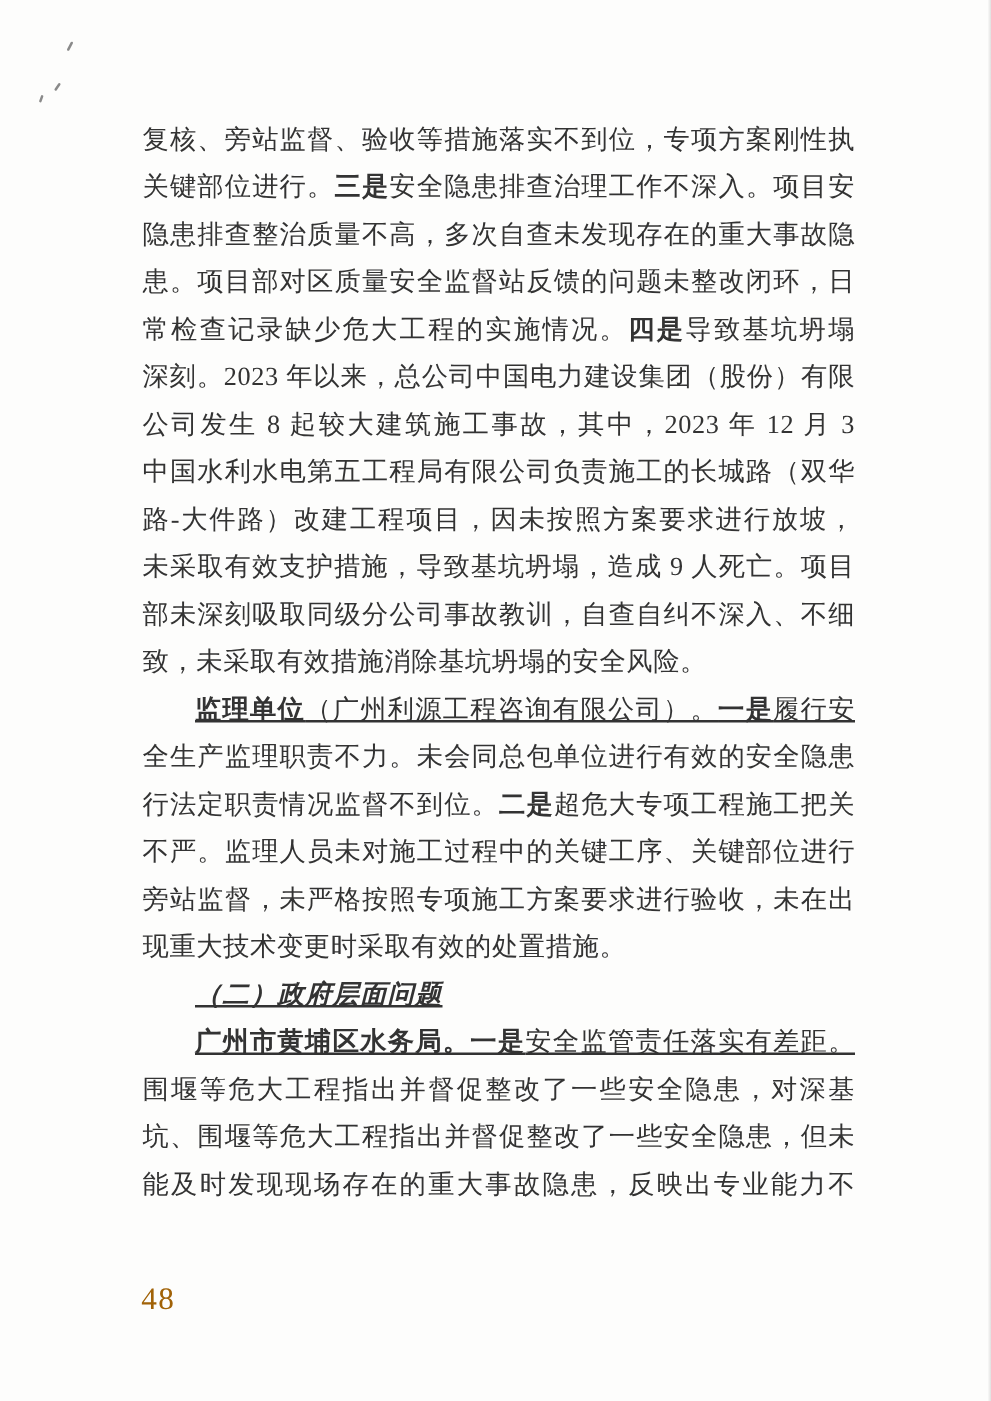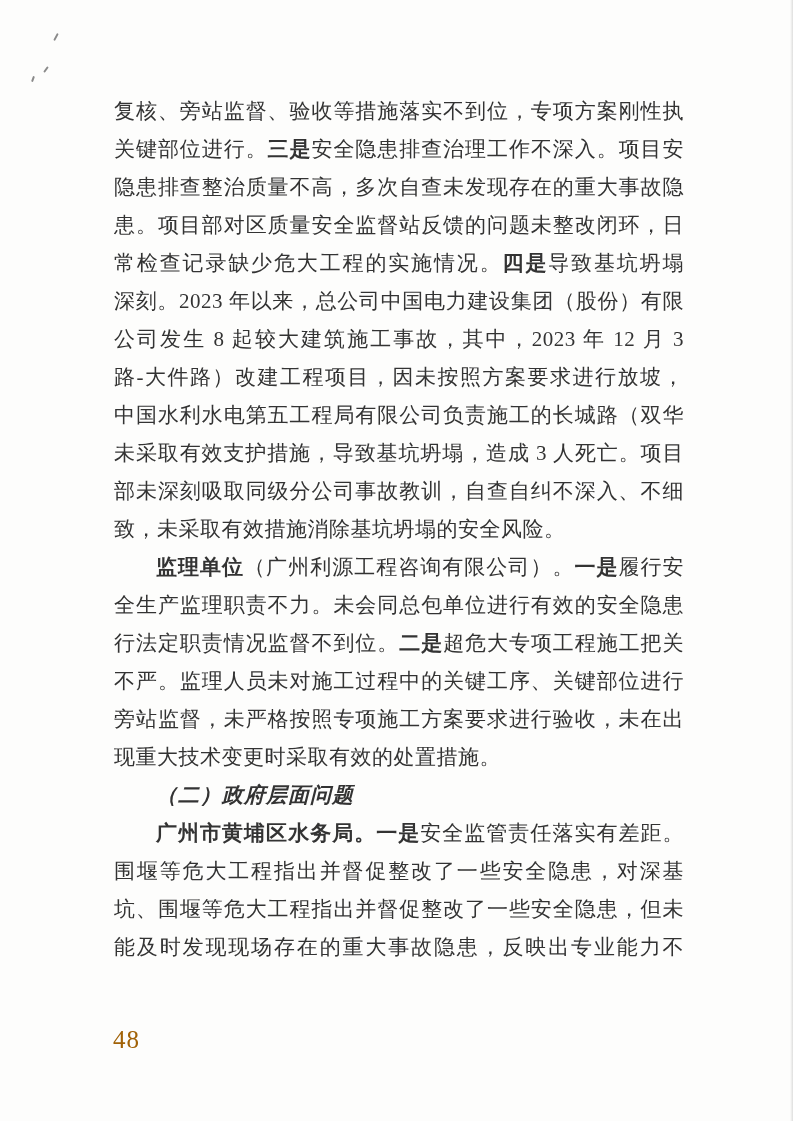--- a/index.html
+++ b/index.html
@@ -46,20 +46,21 @@
     text-align: justify;
     text-align-last: justify;
     overflow: hidden;
     letter-spacing: 0.5px;
   }
   .line.para-end {
     text-align-last: left;
   }
   .line.indent {
     text-indent: 2em;
+    text-decoration: underline;
   }
   .line.heading {
     font-style: italic;
     font-weight: 700;
     letter-spacing: 1px;
   }
   .seg-b {
     font-weight: 700;
     font-family: "Liberation Sans", "DejaVu Sans", sans-serif;
   }
@@ -82,23 +83,23 @@
   <span class="scan-mark mark-3"></span>
 
   <div class="text-block">
       <div class="line"><span class="seg">复核、旁站监督、验收等措施落实不到位，专项方案刚性执</span></div>
       <div class="line"><span class="seg">关键部位进行。</span><span class="seg seg-b">三是</span><span class="seg">安全隐患排查治理工作不深入。项目安全</span></div>
       <div class="line"><span class="seg">隐患排查整治质量不高，多次自查未发现存在的重大事故隐</span></div>
       <div class="line"><span class="seg">患。项目部对区质量安全监督站反馈的问题未整改闭环，日</span></div>
       <div class="line"><span class="seg">常检查记录缺少危大工程的实施情况。</span><span class="seg seg-b">四是</span><span class="seg">导致基坑坍塌</span></div>
       <div class="line"><span class="seg">深刻。2023 年以来，总公司中国电力建设集团（股份）有限</span></div>
       <div class="line"><span class="seg">公司发生 8 起较大建筑施工事故，其中，2023 年 12 月 3 日，</span></div>
+      <div class="line"><span class="seg">中国水利水电第五工程局有限公司负责施工的长城路（双华</span></div>
       <div class="line"><span class="seg">路-大件路）改建工程项目，因未按照方案要求进行放坡，</span></div>
-      <div class="line"><span class="seg">中国水利水电第五工程局有限公司负责施工的长城路（双华</span></div>
-      <div class="line"><span class="seg">未采取有效支护措施，导致基坑坍塌，造成 3 人死亡。项目</span></div>
+      <div class="line"><span class="seg">未采取有效支护措施，导致基坑坍塌，造成 9 人死亡。项目</span></div>
       <div class="line"><span class="seg">部未深刻吸取同级分公司事故教训，自查自纠不深入、不细</span></div>
       <div class="line para-end"><span class="seg">致，未采取有效措施消除基坑坍塌的安全风险。</span></div>
       <div class="line indent"><span class="seg seg-b">监理单位</span><span class="seg">（广州利源工程咨询有限公司）。</span><span class="seg seg-b">一是</span><span class="seg">履行安</span></div>
       <div class="line"><span class="seg">全生产监理职责不力。未会同总包单位进行有效的安全隐患</span></div>
       <div class="line"><span class="seg">行法定职责情况监督不到位。</span><span class="seg seg-b">二是</span><span class="seg">超危大专项工程施工把关</span></div>
       <div class="line"><span class="seg">不严。监理人员未对施工过程中的关键工序、关键部位进行</span></div>
       <div class="line"><span class="seg">旁站监督，未严格按照专项施工方案要求进行验收，未在出</span></div>
       <div class="line para-end"><span class="seg">现重大技术变更时采取有效的处置措施。</span></div>
       <div class="line indent para-end heading"><span class="seg seg-b">（二）政府层面问题</span></div>
       <div class="line indent"><span class="seg seg-b">广州市黄埔区水务局。一是</span><span class="seg">安全监管责任落实有差距。</span></div>

